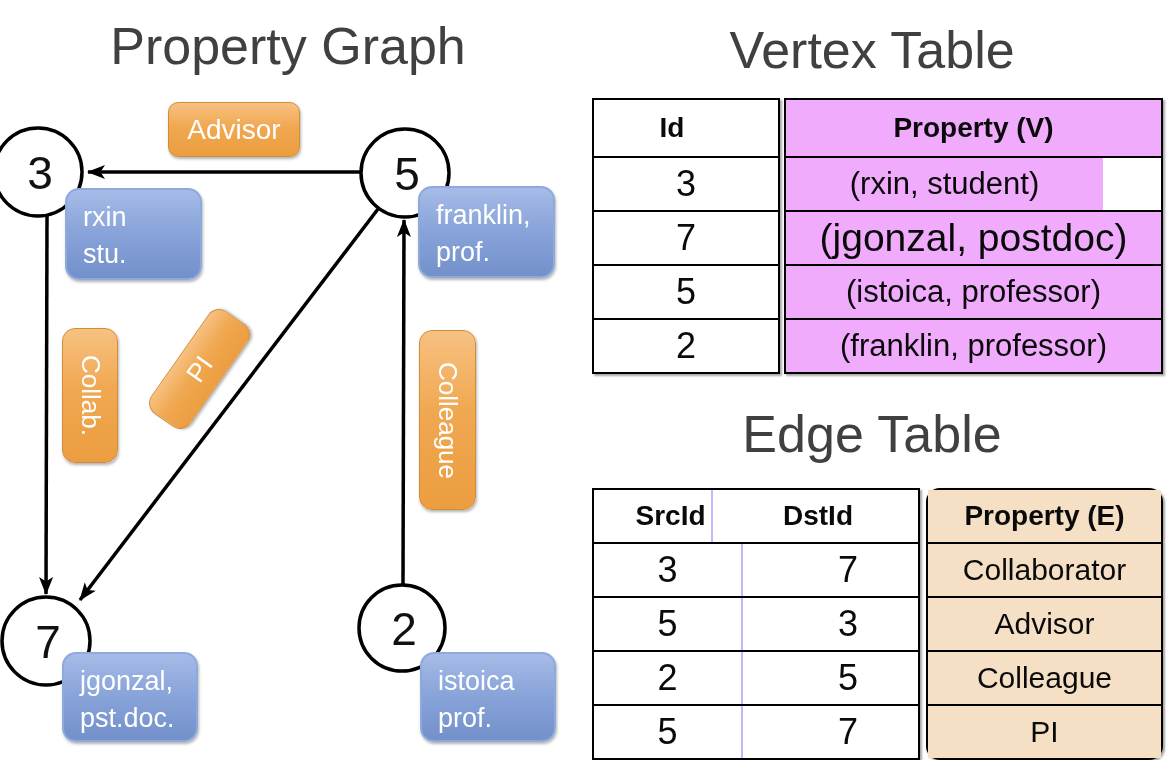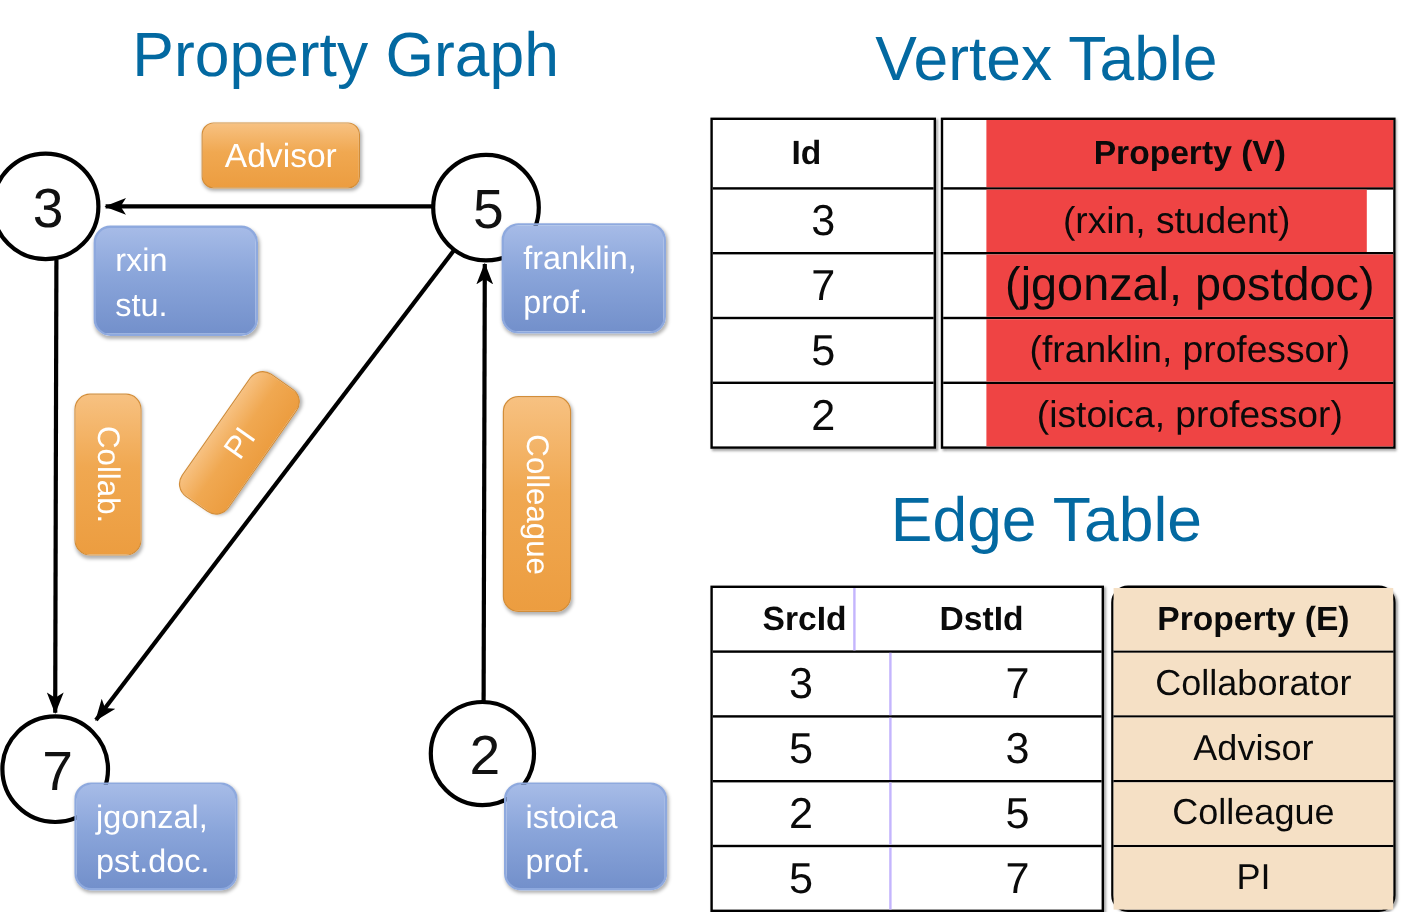--- a/index.html
+++ b/index.html
@@ -1,19 +1,19 @@
 <!DOCTYPE html>
 <html><head>
 <meta charset="utf-8">
 <style>
   html,body{margin:0;padding:0;background:#ffffff;}
   body{width:1170px;height:760px;position:relative;overflow:hidden;
        font-family:"Liberation Sans", sans-serif;}
 
-  .title{position:absolute;font-size:52px;font-weight:300;color:#0369a1;
+  .title{position:absolute;font-size:52px;font-weight:300;color:#404040;
          letter-spacing:0px;white-space:nowrap;transform:translateX(-50%);}
 
   
   #graph-svg{position:absolute;left:0;top:0;}
 
   .obox, .bbox{position:absolute;box-sizing:border-box;color:#fff;}
   .obox{background:linear-gradient(180deg,#f7c181 0%,#f0a851 45%,#ec9d40 100%);
         border:1.5px solid #d28d39;border-radius:10px;
         box-shadow:1px 2px 3px rgba(0,0,0,0.30);}
   .bbox{background:linear-gradient(180deg,#a6bbe7 0%,#8aa5da 45%,#7390cb 100%);
@@ -25,21 +25,21 @@
 
   
   .tblgroup{position:absolute;display:flex;}
   .subtbl{border:2px solid #000;box-sizing:border-box;background:#fff;
           box-shadow:1.5px 1.5px 2px rgba(0,0,0,0.35);}
   .trow{display:flex;border-top:2px solid #000;}
   .trow:first-child{border-top:none;}
   .tcell{display:flex;align-items:center;justify-content:center;
          box-sizing:border-box;font-size:33px;color:#0a0a0a;white-space:nowrap;}
   .thead .tcell{font-weight:bold;font-size:28px;}
-  .bluebg{background:#ef4444;margin-left:36px;}
+  .bluebg{background:#f0abfc;}
   .tanbg{background:#f5e0c5;}
   .vline{border-left:2px solid #c4b5fd;padding-left:37px;}
 </style>
 </head>
 <body>
 
 <div class="title" style="left:288px;top:16px;">Property Graph</div>
 
 <svg id="graph-svg" width="585" height="760" viewBox="0 0 585 760">
   <defs>
@@ -72,21 +72,21 @@
 <div class="obox center-txt vlabel" style="left:62px;top:328px;width:56px;height:135px;border-radius:13px;">
   <span>Collab.</span>
 </div>
 
 <div class="obox center-txt" style="left:137px;top:345px;width:125px;height:48px;transform:rotate(-55deg);font-size:26px;border-radius:13px;">PI</div>
 
 <div class="obox center-txt vlabel" style="left:419px;top:330px;width:57px;height:180px;border-radius:13px;">
   <span>Colleague</span>
 </div>
 
-<div class="bbox" style="left:78px;top:188px;width:137px;height:92px;">
+<div class="bbox" style="left:65px;top:188px;width:137px;height:92px;">
   <div>rxin</div>
   <div>stu.</div>
 </div>
 <div class="bbox" style="left:418px;top:186px;width:137px;height:92px;">
   <div>franklin,</div>
   <div>prof.</div>
 </div>
 <div class="bbox" style="left:62px;top:652px;width:136px;height:90px;">
   <div>jgonzal,</div>
   <div>pst.doc.</div>
@@ -120,24 +120,24 @@
     <div class="trow thead">
         <div class="tcell bluebg" style="width:375px;height:56px;">Property (V)</div>
       </div>
     <div class="trow">
         <div class="tcell bluebg" style="width:317px;height:52px;font-size:31px;">(rxin, student)</div>
       </div>
     <div class="trow">
         <div class="tcell bluebg" style="width:375px;height:52px;font-size:39px;">(jgonzal, postdoc)</div>
       </div>
     <div class="trow">
-        <div class="tcell bluebg" style="width:375px;height:52px;font-size:31px;">(franklin, professor)</div>
+        <div class="tcell bluebg" style="width:375px;height:52px;font-size:31px;">(istoica, professor)</div>
       </div>
     <div class="trow">
-        <div class="tcell bluebg" style="width:375px;height:52px;font-size:31px;">(istoica, professor)</div>
+        <div class="tcell bluebg" style="width:375px;height:52px;font-size:31px;">(franklin, professor)</div>
       </div>
   </div>
 </div>
 
 <div class="title" style="left:872px;top:404px;">Edge Table</div>
 
 <div class="tblgroup" style="left:592px;top:488px;gap:6px;">
   <div class="subtbl" style="width:328px;">
     <div class="trow thead">
       <div class="tcell" style="width:117px;height:52px;padding-left:36px;">SrcId</div>

